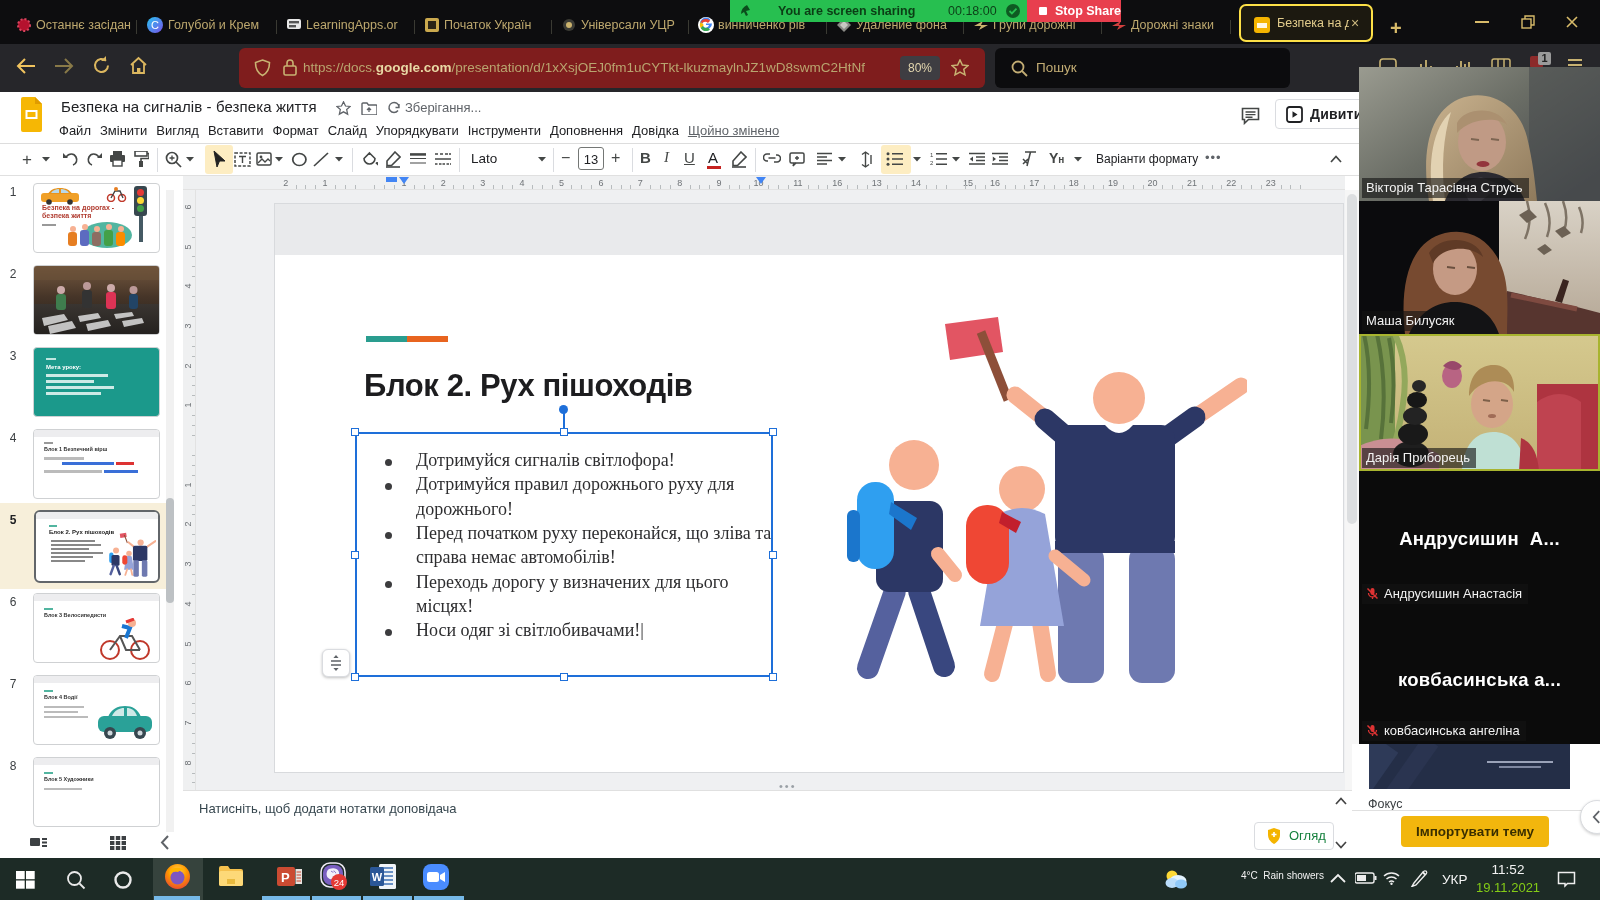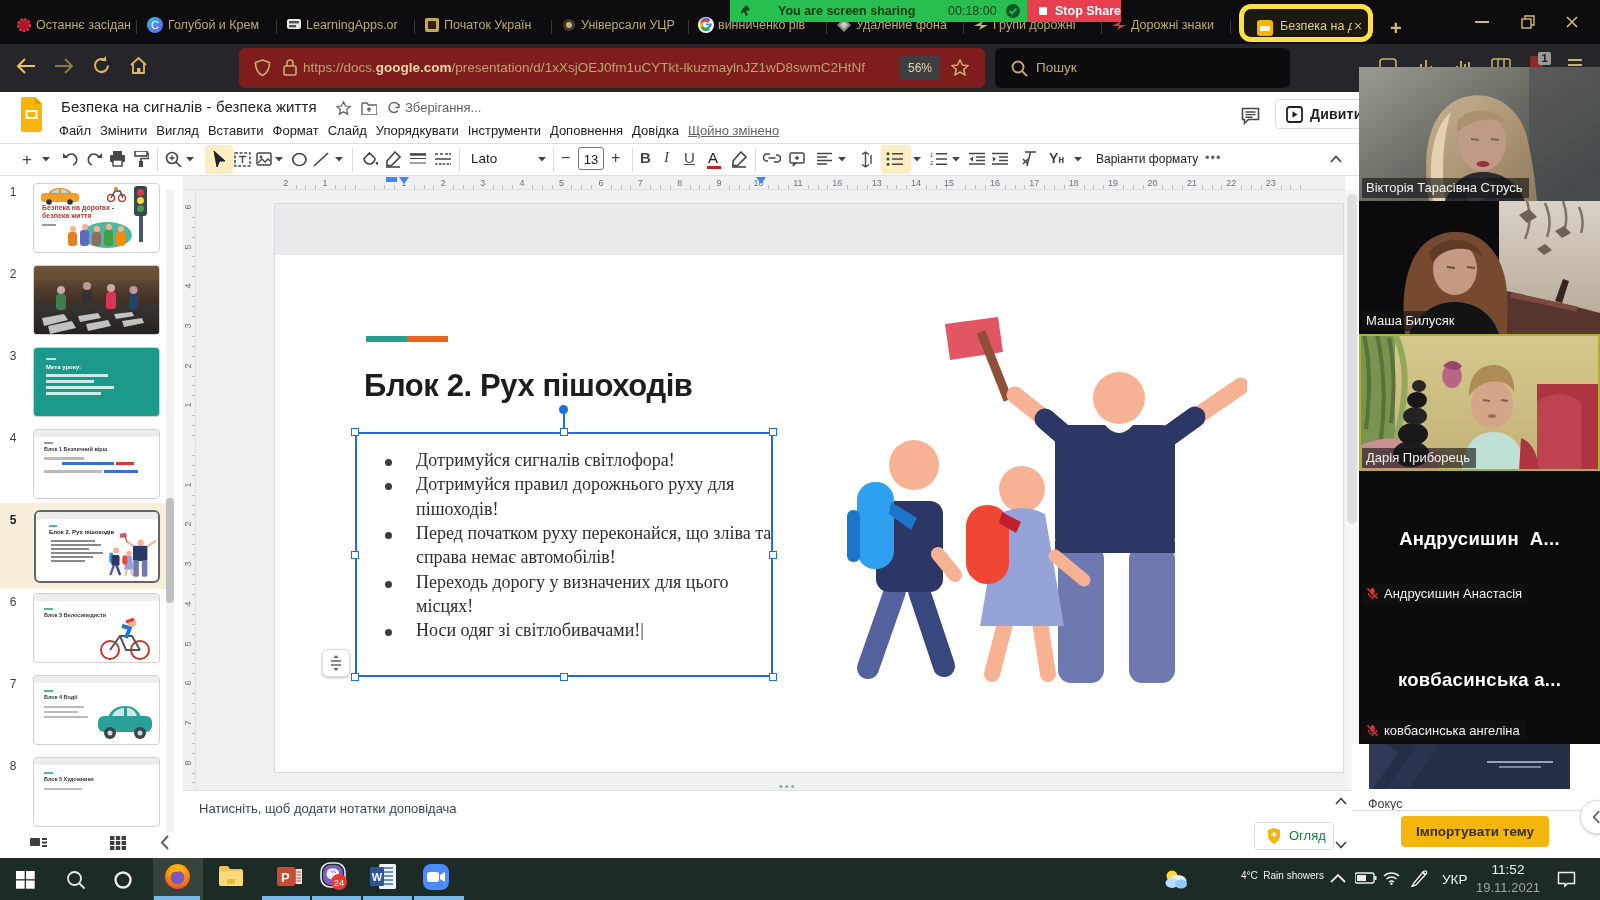--- a/index.html
+++ b/index.html
@@ -3,21 +3,21 @@
 <style>
 *{margin:0;padding:0;box-sizing:border-box}
 html,body{width:1600px;height:900px;overflow:hidden}
 body{font-family:"Liberation Sans",sans-serif;}
 #root{position:relative;width:1600px;height:900px;background:#fff;overflow:hidden}
 .abs{position:absolute}
 
 #tabbar{position:absolute;left:0;top:0;width:1600px;height:44px;background:#0d0d0f}
 .tab{position:absolute;top:18px;height:20px;font-size:12.5px;color:#bda86e;white-space:nowrap;overflow:hidden}
 .tabsep{position:absolute;top:20px;width:1px;height:14px;background:#3a3a33}
-#activetab{position:absolute;left:1239px;top:4px;width:134px;height:38px;background:#1c1910;border:5px solid #fde047;border-radius:12px;color:#e2cc8c;font-size:12.5px}
+#activetab{position:absolute;left:1239px;top:4px;width:134px;height:38px;background:#1c1910;border:2px solid #fde047;border-radius:7px;color:#e2cc8c;font-size:12.5px}
 #banner{position:absolute;left:730px;top:0;width:297px;height:22px;background:#27bf50;color:#0b3d15;font-size:12.5px;font-weight:bold;line-height:22px}
 #stopshare{position:absolute;left:1027px;top:0;width:94px;height:22px;background:#e83f4e;color:#fff;font-size:12.5px;font-weight:bold;line-height:22px}
 #navbar{position:absolute;left:0;top:44px;width:1600px;height:48px;background:#26262a}
 #urlbar{position:absolute;left:239px;top:4px;width:746px;height:40px;background:#7f1d1d;border-radius:6px;color:#b9a56f;font-size:13.5px;line-height:40px;white-space:nowrap;overflow:hidden}
 #searchbar{position:absolute;left:995px;top:4px;width:295px;height:40px;background:#0c0c0e;border-radius:6px;color:#c3ad74;font-size:13.5px;line-height:40px}
 
 #gshead{position:absolute;left:0;top:92px;width:1600px;height:51px;background:#fff}
 #gstitle{position:absolute;left:61px;top:98px;font-size:15px;color:#202124;letter-spacing:.1px}
 #gsmenus{position:absolute;left:59px;top:123px;height:20px;font-size:13px;color:#202124}
 #gsmenus span{margin-right:9px}
@@ -175,21 +175,21 @@
       </svg>
   <div id="urlbar">
     <svg class="abs" style="left:15px;top:11px" width="17" height="18" viewBox="0 0 17 18">
           <path d="M8.5 1L15.5 3.5c0 6-2 10.5-7 13-5-2.5-7-7-7-13z" fill="none" stroke="#c8b272" stroke-width="1.6"></path>
         </svg>
     <svg class="abs" style="left:44px;top:10px" width="14" height="19" viewBox="0 0 14 19">
           <rect x="1" y="8" width="12" height="9" rx="1.5" fill="none" stroke="#c8b272" stroke-width="1.6"></rect>
           <path d="M4 8V5a3 3 0 0 1 6 0v3" fill="none" stroke="#c8b272" stroke-width="1.6"></path>
         </svg>
     <div class="abs" style="left:64px;top:0">https://docs.<b style="color:#e8d8a4">google.com</b>/presentation/d/1xXsjOEJ0fm1uCYTkt-lkuzmaylnJZ1wD8swmC2HtNf</div>
-    <div class="abs" style="left:661px;top:8px;width:40px;height:24px;background:#3e3d42;border-radius:4px;color:#e3d6ae;font-size:12px;text-align:center;line-height:24px">56%</div>
+    <div class="abs" style="left:661px;top:8px;width:40px;height:24px;background:#3e3d42;border-radius:4px;color:#e3d6ae;font-size:12px;text-align:center;line-height:24px">80%</div>
     <svg class="abs" style="left:712px;top:11px" width="18" height="18" viewBox="0 0 18 18">
           <path d="M9 1l2.4 5 5.6.6-4.2 3.7 1.2 5.5L9 13l-5 2.8 1.2-5.5L1 6.6 6.6 6z" fill="none" stroke="#c8b272" stroke-width="1.5"></path>
         </svg>
   </div>
   <div id="searchbar">
     <svg class="abs" style="left:16px;top:12px" width="17" height="17" viewBox="0 0 17 17">
           <circle cx="7" cy="7" r="5.5" stroke="#c3ad74" stroke-width="1.8" fill="none"></circle>
           <path d="M11 11l5 5" stroke="#c3ad74" stroke-width="1.8"></path>
         </svg>
     <div class="abs" style="left:41px;top:0">Пошук</div>
@@ -457,21 +457,21 @@
       <div class="rtick" style="left:674px"></div>
       <div class="rtick" style="left:683.8499999999999px"></div>
       <div class="rnum" style="left:687.6999999999999px;width:12px;text-align:center">13</div>
       <div class="rtick" style="left:703.55px"></div>
       <div class="rtick" style="left:713.4px"></div>
       <div class="rtick" style="left:723.2499999999999px"></div>
       <div class="rnum" style="left:727.1px;width:12px;text-align:center">14</div>
       <div class="rtick" style="left:742.95px"></div>
       <div class="rtick" style="left:752.8000000000001px"></div>
       <div class="rtick" style="left:762.65px"></div>
-      <div class="rnum" style="left:759px;width:12px;text-align:right">15</div>
+      <div class="rnum" style="left:778px;width:12px;text-align:right">15</div>
       <div class="rtick" style="left:782.35px"></div>
       <div class="rtick" style="left:792.2px"></div>
       <div class="rtick" style="left:802.05px"></div>
       <div class="rnum" style="left:805.9px;width:12px;text-align:center">16</div>
       <div class="rtick" style="left:821.75px"></div>
       <div class="rtick" style="left:831.6px"></div>
       <div class="rtick" style="left:841.4499999999999px"></div>
       <div class="rnum" style="left:845.3px;width:12px;text-align:center">17</div>
       <div class="rtick" style="left:861.15px"></div>
       <div class="rtick" style="left:871px"></div>
@@ -823,21 +823,21 @@
     <div id="bullets">
       <div class="bl" style="top:246px">
             <i></i>
             <span>Дотримуйся сигналів світлофора!</span>
           </div>
       <div class="bl" style="top:270px">
             <i></i>
             <span>Дотримуйся правил дорожнього руху для</span>
           </div>
       <div class="bl" style="top:295px">
-            <span>пішоходів!</span>
+            <span>дорожнього!</span>
           </div>
       <div class="bl" style="top:319px">
             <i></i>
             <span>Перед початком руху переконайся, що зліва та</span>
           </div>
       <div class="bl" style="top:343px">
             <span>справа немає автомобілів!</span>
           </div>
       <div class="bl" style="top:368px">
             <i></i>
@@ -1089,19 +1089,19 @@
   <svg class="abs" style="left:1383px;top:12px" width="17" height="15" viewBox="0 0 17 15">
         <path d="M1 6a11 11 0 0 1 15 0M3.5 9a7.5 7.5 0 0 1 10 0M6 12a4 4 0 0 1 5 0" stroke="#eee" stroke-width="1.5" fill="none"></path>
         <circle cx="8.5" cy="13.8" r="1.2" fill="#eee"></circle>
       </svg>
   <svg class="abs" style="left:1410px;top:11px" width="18" height="18" viewBox="0 0 18 18">
         <path d="M4 14L13 3l2.5 2.5L6 16l-4 1.4z" stroke="#eee" stroke-width="1.4" fill="none"></path>
         <circle cx="15" cy="3.6" r="1.8" stroke="#eee" stroke-width="1.2" fill="none"></circle>
       </svg>
   <div class="abs" style="left:1442px;top:14px;font-size:13.5px;color:#f2f2f2">УКР</div>
   <div class="abs" style="left:1476px;top:4px;width:64px;text-align:center;font-size:13.5px;color:#f2f2f2">11:52</div>
-  <div class="abs" style="left:1476px;top:22px;width:64px;text-align:center;font-size:13px;color:#a3a3a3">19.11.2021</div>
+  <div class="abs" style="left:1476px;top:22px;width:64px;text-align:center;font-size:13px;color:#84cc16">19.11.2021</div>
   <svg class="abs" style="left:1557px;top:13px" width="19" height="17" viewBox="0 0 19 17">
         <path d="M1.5 1.5h16v11h-7l-2.5 2.5v-2.5h-6.5z" stroke="#eee" stroke-width="1.5" fill="none"></path>
       </svg>
 </div>
 
 </div>
 
 </body></html>

